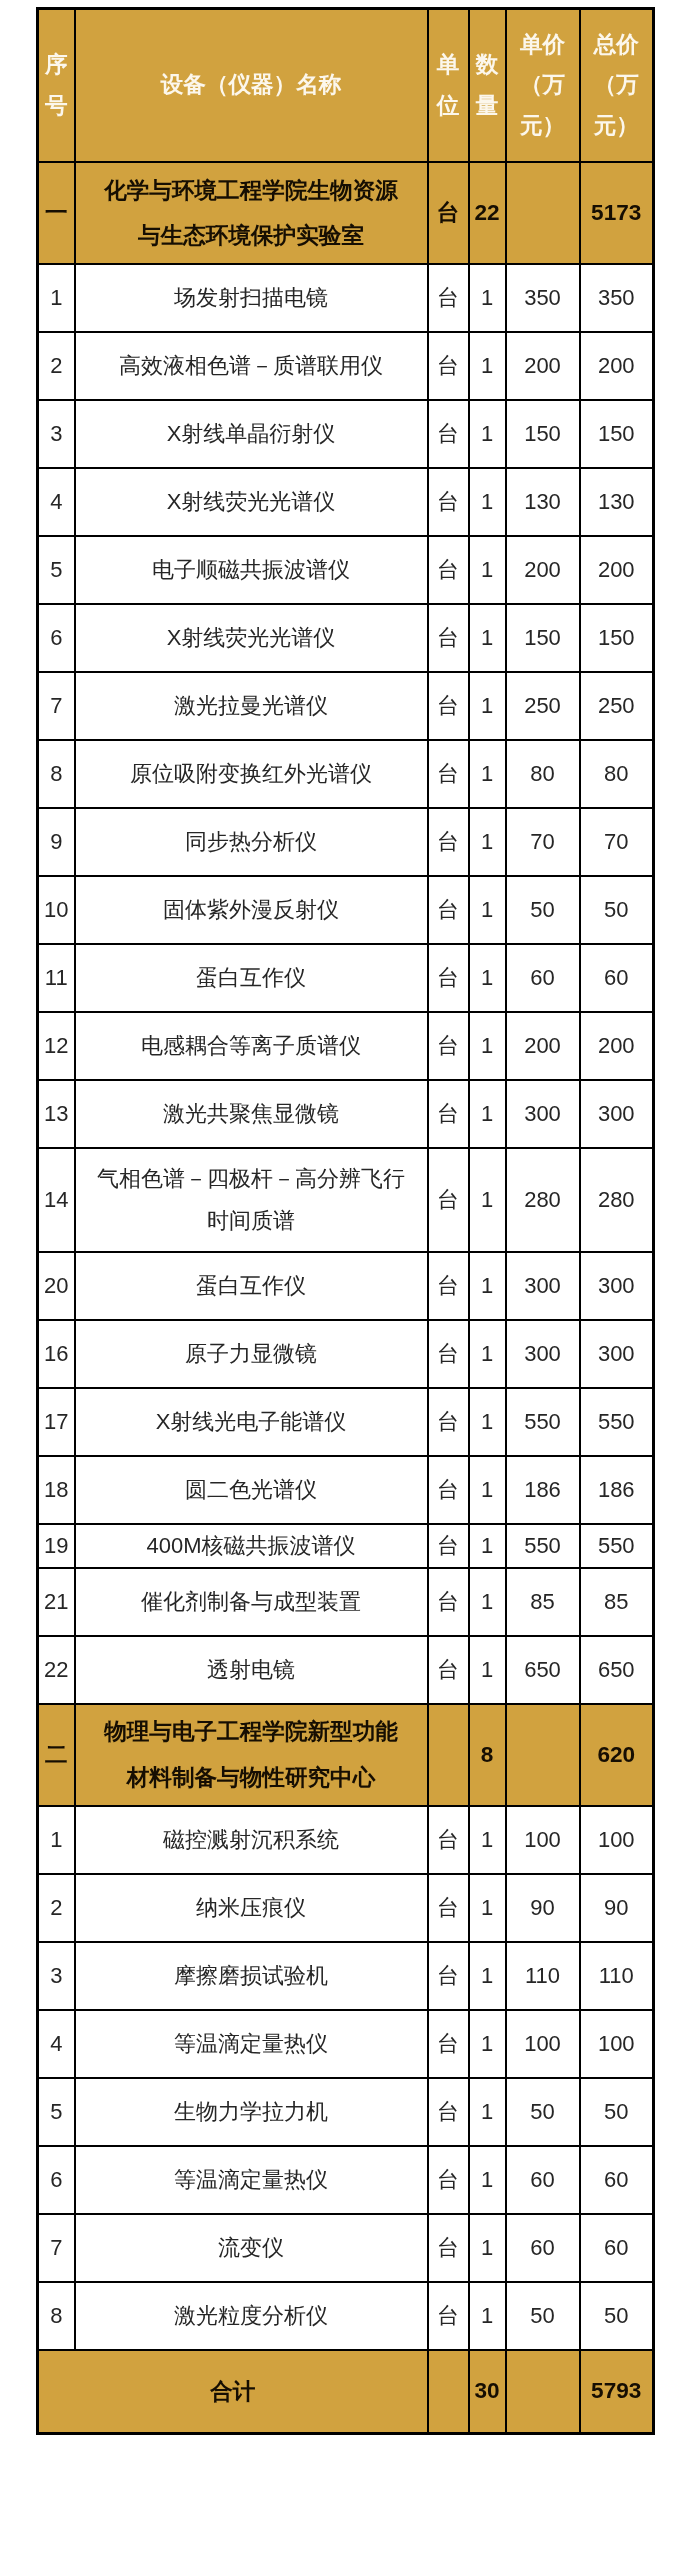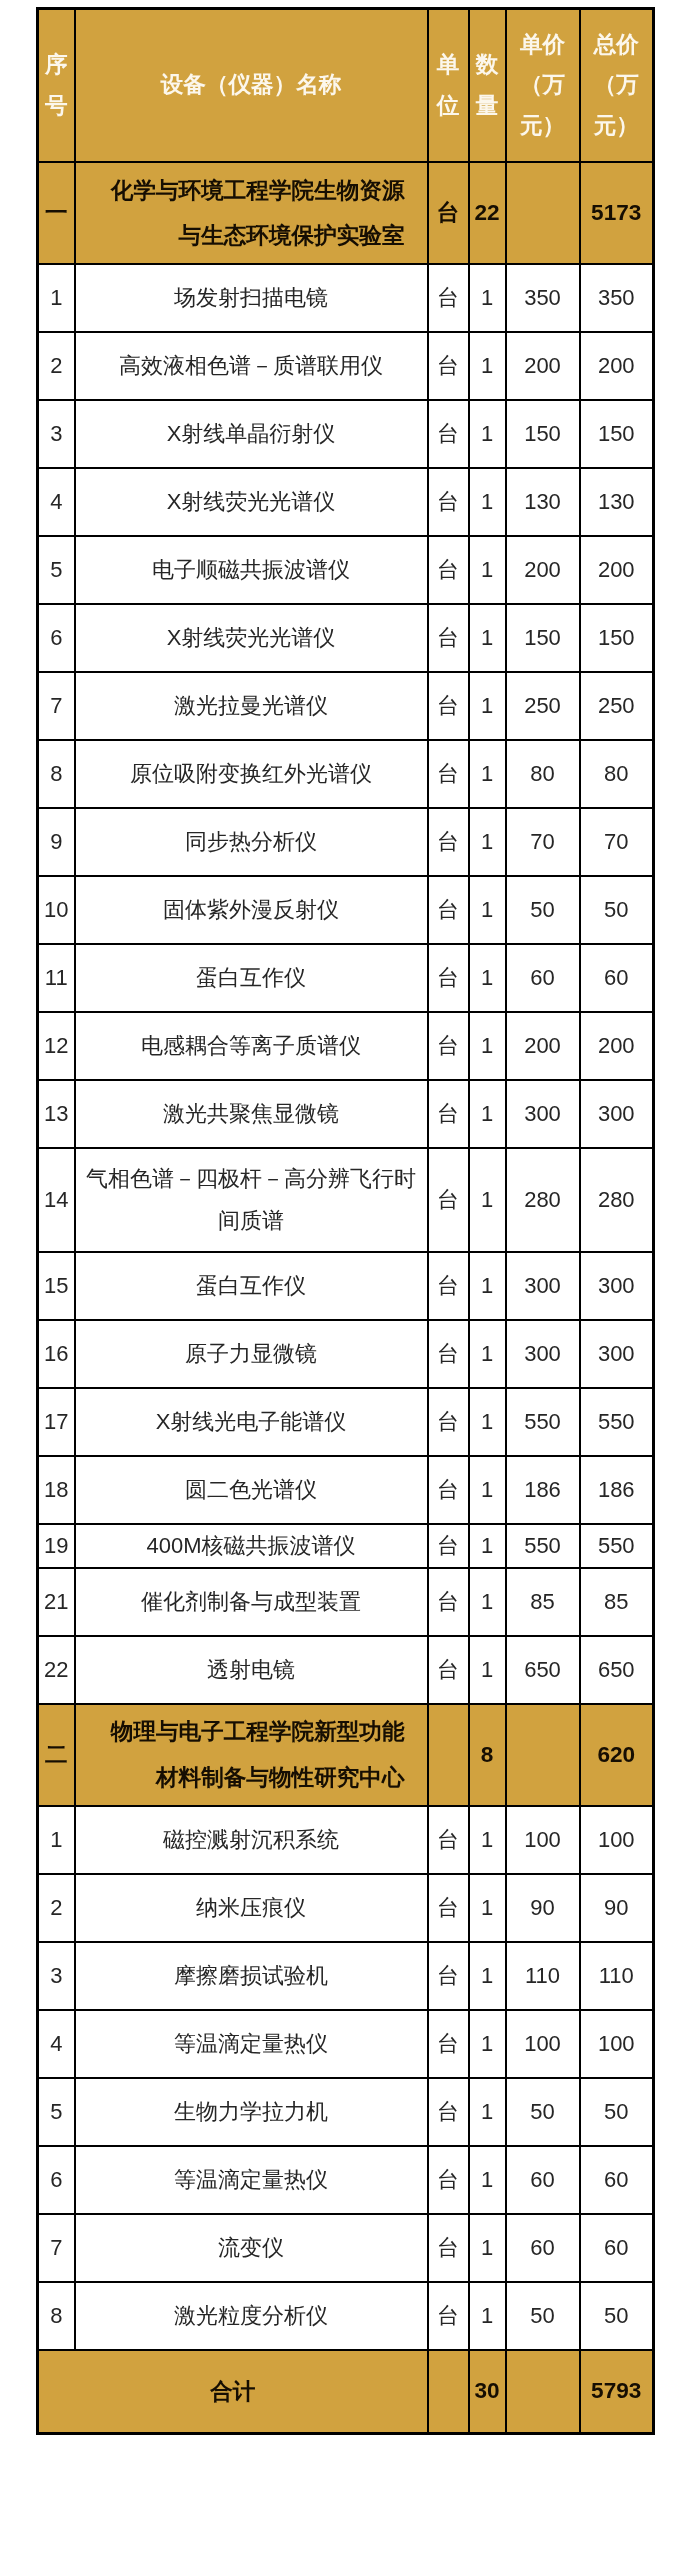--- a/index.html
+++ b/index.html
@@ -58,32 +58,32 @@
 
   
   tr.section-row td {
     background: var(--gold);
     color: var(--section_text);
     font-weight: 700;
     font-size: 22.6px;
     line-height: 2.0;
     height: 102px;
   }
-  tr.section-row td.cell-name { padding: 0 22px; text-align: right; }
+  tr.section-row td.cell-name { padding: 0 22px; }
 
   
   tr.item-row td {
     background: #ffffff;
     color: var(--body_text);
     font-weight: 400;
     font-size: 22px;
     line-height: 1.9;
     height: 68px;
   }
-  tr.item-row td.cell-name { padding: 0 1px; }
+  tr.item-row td.cell-name { padding: 0 12px; }
   tr.item-row.tall td  { height: 104px; }
   tr.item-row.short td { height: 42px;  }
 
   
   tfoot td {
     background: var(--gold);
     color: var(--section_text);
     font-weight: 700;
     font-size: 22.6px;
     height: 84px;
@@ -234,21 +234,21 @@
   </tr>
         <tr class="item-row tall">
     <td class="cell-index">14</td>
     <td class="cell-name">气相色谱－四极杆－高分辨飞行时间质谱</td>
     <td class="cell-unit">台</td>
     <td class="cell-quantity">1</td>
     <td class="cell-unit-price">280</td>
     <td class="cell-total-price">280</td>
   </tr>
         <tr class="item-row">
-    <td class="cell-index">15</td>
+    <td class="cell-index">20</td>
     <td class="cell-name">蛋白互作仪</td>
     <td class="cell-unit">台</td>
     <td class="cell-quantity">1</td>
     <td class="cell-unit-price">300</td>
     <td class="cell-total-price">300</td>
   </tr>
         <tr class="item-row">
     <td class="cell-index">16</td>
     <td class="cell-name">原子力显微镜</td>
     <td class="cell-unit">台</td>

